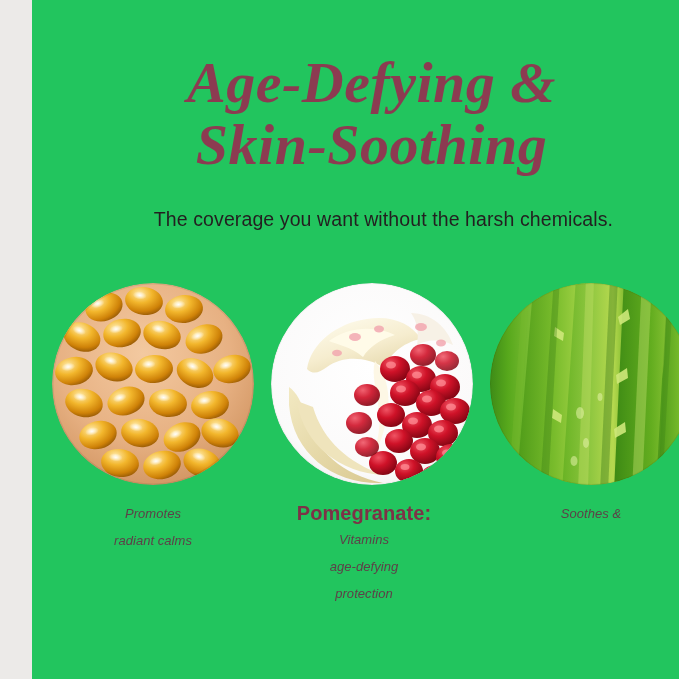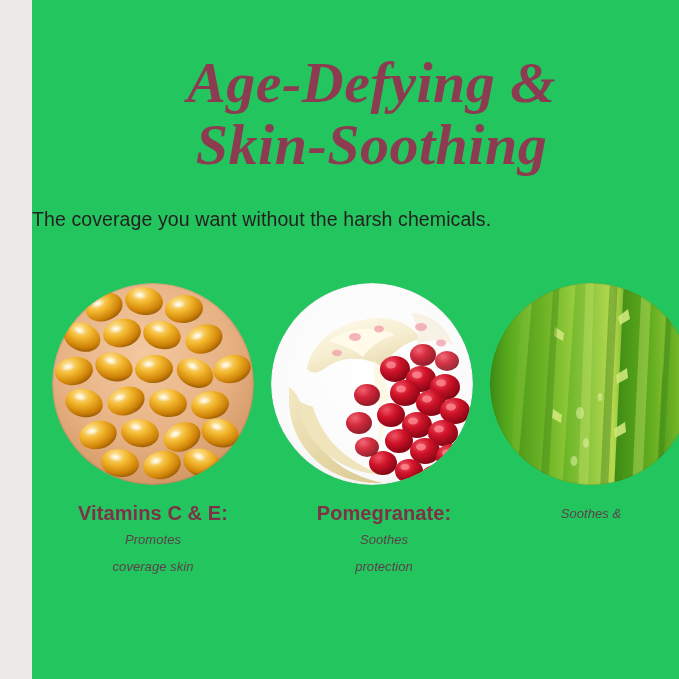--- a/index.html
+++ b/index.html
@@ -40,21 +40,21 @@
   .headline .hl-line {
     display: block;
     white-space: nowrap;
   }
 
   .subtitle {
     position: absolute;
     top: 206px;
     left: 0;
     width: 581px;
-    text-align: left;
+    text-align: right;
     font-size: 19.5px;
     line-height: 26px;
     color: #231f20;
     letter-spacing: 0.1px;
   }
 
   
   .circle-row {
     position: absolute;
     top: 283px;
@@ -88,21 +88,21 @@
     width: 679px;
     height: 140px;
   }
   .caption {
     position: absolute;
     top: 0;
     width: 232px;
     text-align: center;
   }
   .caption.c1 { left: 5px; }
-  .caption.c2 { left: 236px; }
+  .caption.c2 { left: 216px; }
   .caption.c3 { left: 443px; }
 
   .cap-title {
     display: block;
     font-size: 20px;
     font-weight: 700;
     color: #7d3247;
     line-height: 26px;
     letter-spacing: 0.1px;
   }
@@ -409,28 +409,28 @@
           </g>
           <circle cx="101" cy="101" r="101" fill="none" stroke="#00000012" stroke-width="2"></circle>
         </g>
       </svg>
     </div>
   </div>
 
   <div class="caption-row">
 
     <div class="caption c1">
-      <span class="cap-title">Vitamins C &amp; E:</span>
       <span class="cap-body">Promotes</span>
-      <span class="cap-body">coverage skin</span>
+      <span class="cap-body">radiant calms</span>
     </div>
 
     <div class="caption c2">
       <span class="cap-title">Pomegranate:</span>
-      <span class="cap-body">Soothes</span>
+      <span class="cap-body">Vitamins</span>
+      <span class="cap-body">age-defying</span>
       <span class="cap-body">protection</span>
     </div>
 
     <div class="caption c3">
       <span class="cap-body">Soothes &amp;</span>
     </div>
   </div>
 
 </div>
 

